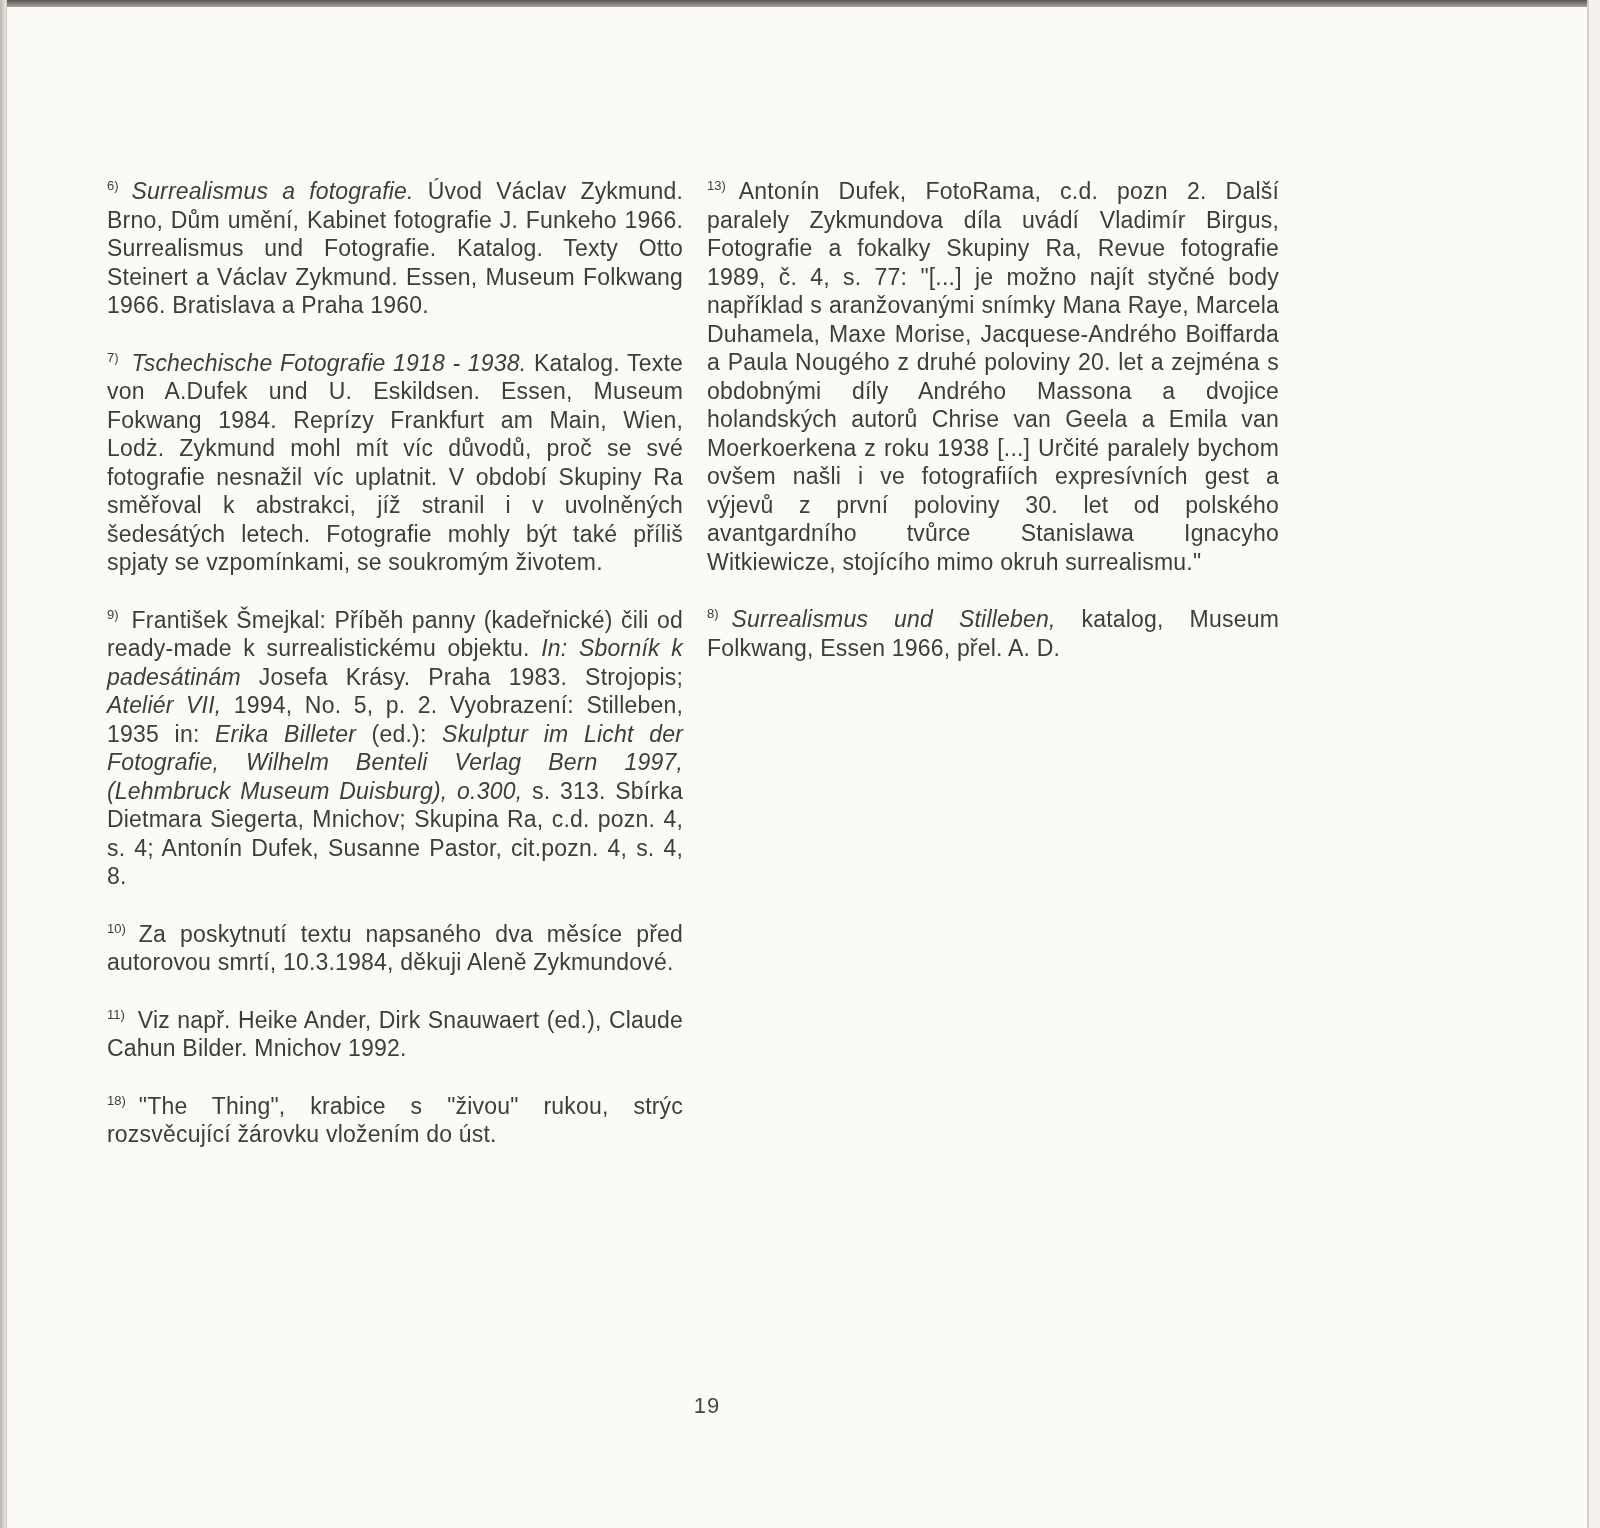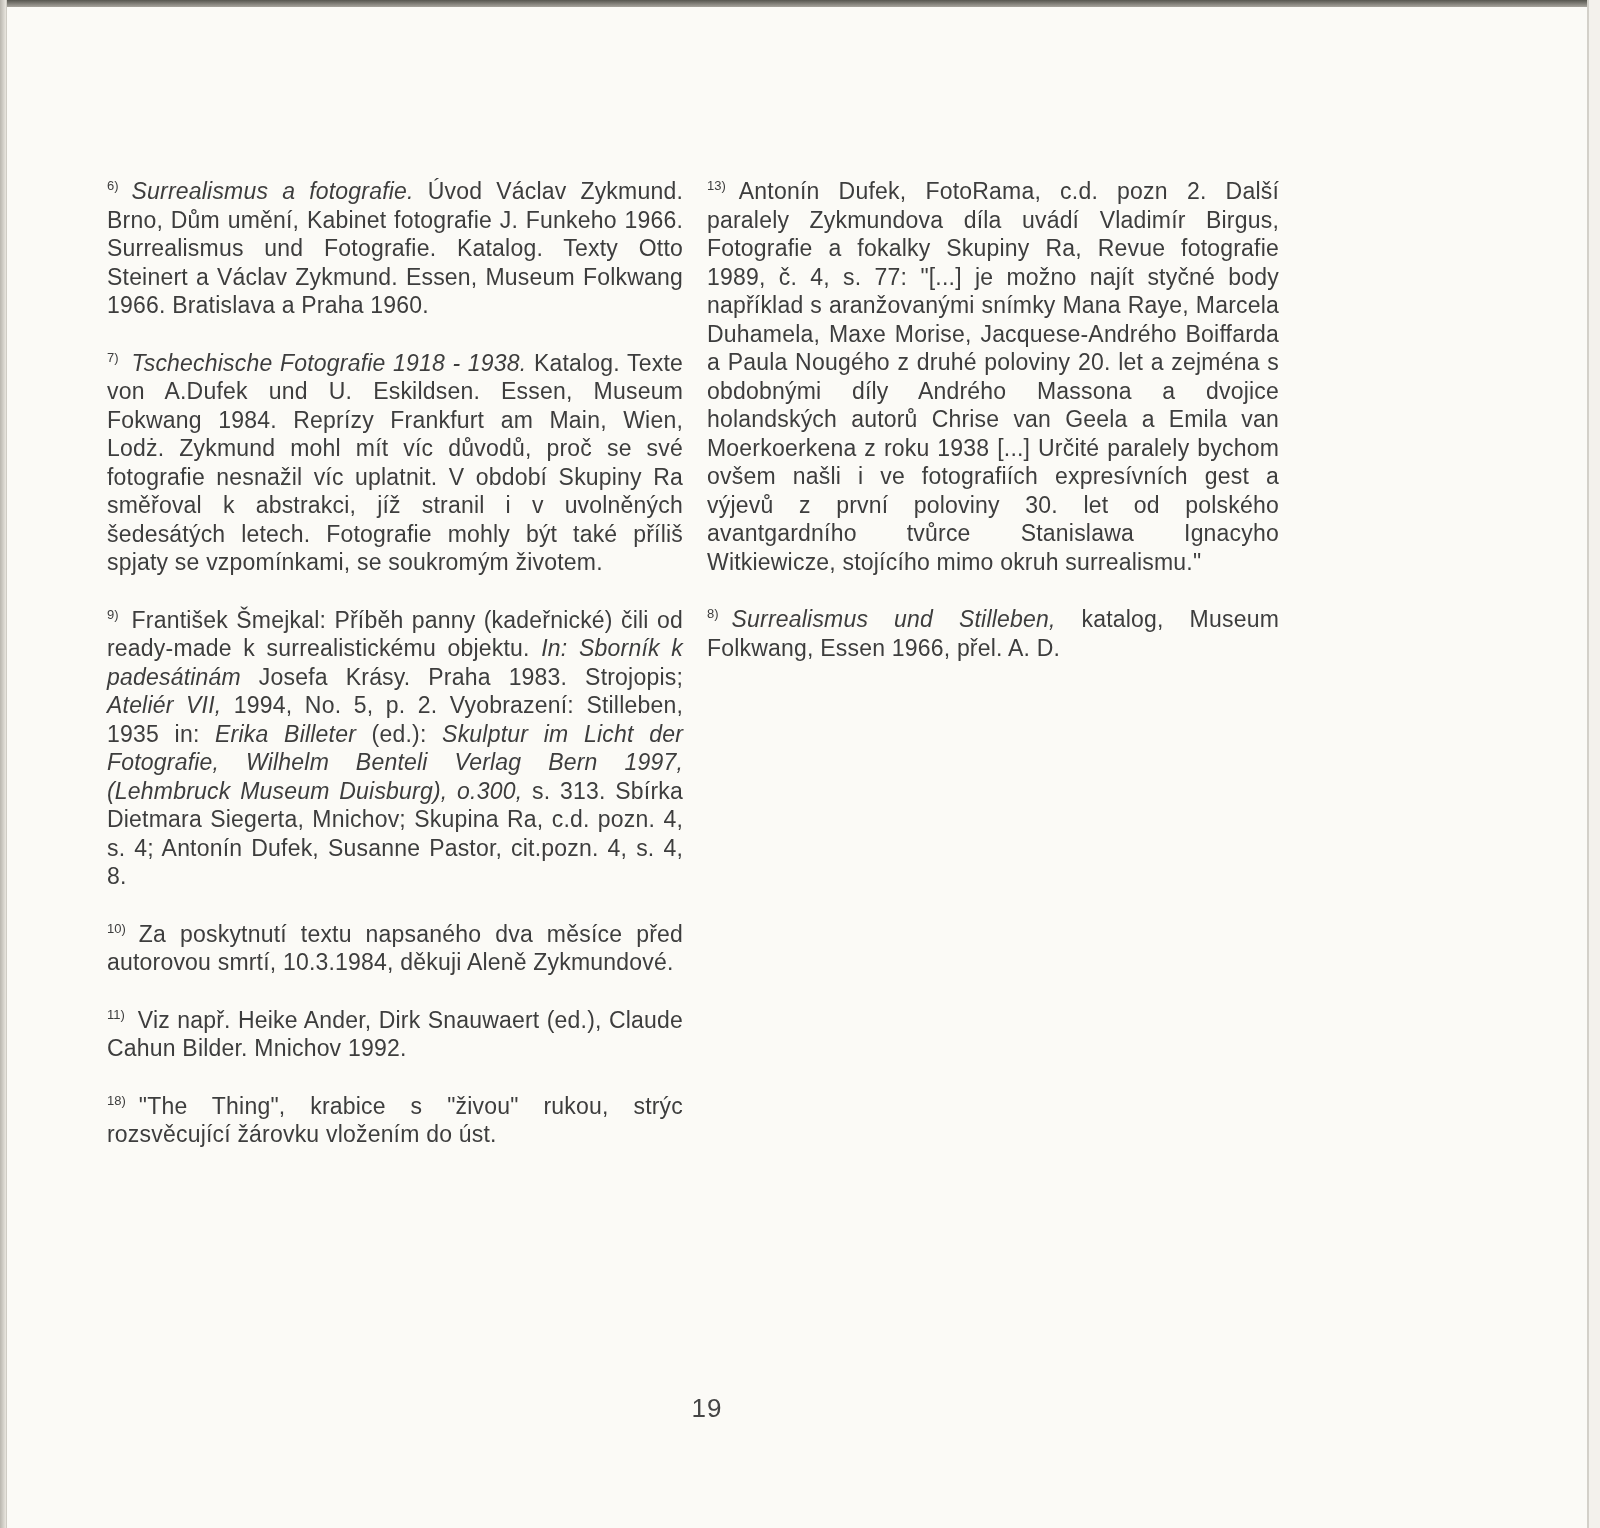--- a/index.html
+++ b/index.html
@@ -69,21 +69,21 @@
     letter-spacing: 0;
     padding-right: 13px;
   }
   em { }
   .page-number {
     position: absolute;
     left: 640px;
     top: 1386px;
     width: 120px;
     text-align: center;
-    font-size: 26px;
+    font-size: 22px;
     color: #454545;
     letter-spacing: 1px;
   }
 </style>
 </head>
 <body>
 
 <div class="page">
   <div class="column column-left" id="col-left">
       <p class="footnote"><sup class="fn-marker">6)</sup><em>Surrealismus a fotografie.</em><span> Úvod Václav Zykmund. Brno, Dům umění, Kabinet fotografie J. Funkeho 1966. Surrealismus und Fotografie. Katalog. Texty Otto Steinert a Václav Zykmund. Essen, Museum Folkwang 1966. Bratislava a Praha 1960.</span></p>

